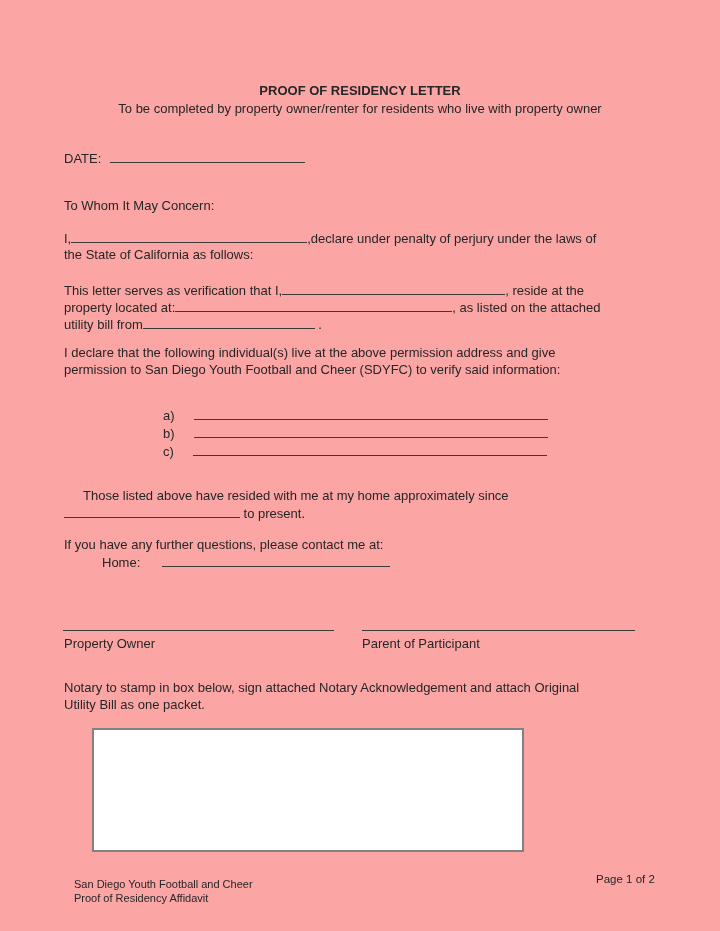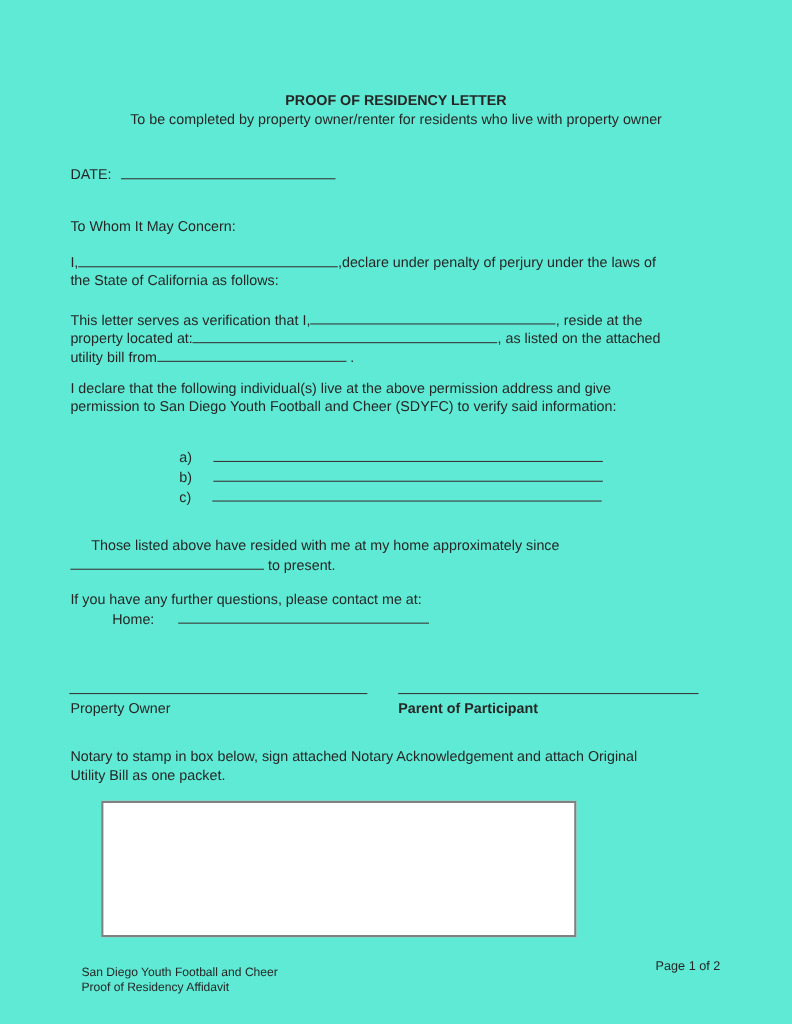--- a/index.html
+++ b/index.html
@@ -1,20 +1,20 @@
 <!DOCTYPE html>
 <html><head>
 <meta charset="utf-8">
 <style>
   html, body { margin: 0; padding: 0; background: #ffffff; }
   .page {
     position: relative;
     width: 720px;
     height: 931px;
-    background: #5eead4;
+    background: #fca5a5;
     font-family: "Liberation Sans", sans-serif;
     font-size: 13px;
     color: #262626;
     overflow: hidden;
   }
   .line {
     position: absolute;
     white-space: nowrap;
     line-height: 17.5px;
   }
@@ -96,21 +96,21 @@
 
   <div class="line" style="top:536px; left:64px;">If you have any further questions, please contact me at:</div>
   <div class="line" style="top:553px; left:102px;">
     <span>Home:</span>
     <span class="blank" style="width:228px; margin-left:18px;"></span>
   </div>
 
   <div class="sigline" style="top:630px; left:63px; width:271px;"></div>
   <div class="sigline" style="top:630px; left:362px; width:273px;"></div>
   <div class="line" style="top:635px; left:64px;">Property Owner</div>
-  <div class="line" style="top:635px; left:362px;font-weight:bold;">Parent of Participant</div>
+  <div class="line" style="top:635px; left:362px;">Parent of Participant</div>
 
   <div class="line" style="top:679px; left:64px;">Notary to stamp in box below, sign attached Notary Acknowledgement and attach Original</div>
   <div class="line" style="top:696px; left:64px;">Utility Bill as one packet.</div>
 
   <div class="stampbox" style="top:728px; left:92px; width:428px; height:120px;"></div>
 
   <div class="line small" style="top:877px; left:74px;">San Diego Youth Football and Cheer</div>
   <div class="line small" style="top:891px; left:74px;">Proof of Residency Affidavit</div>
   <div class="line pagenum" style="top:871px; left:596px;">Page 1 of 2</div>
 

